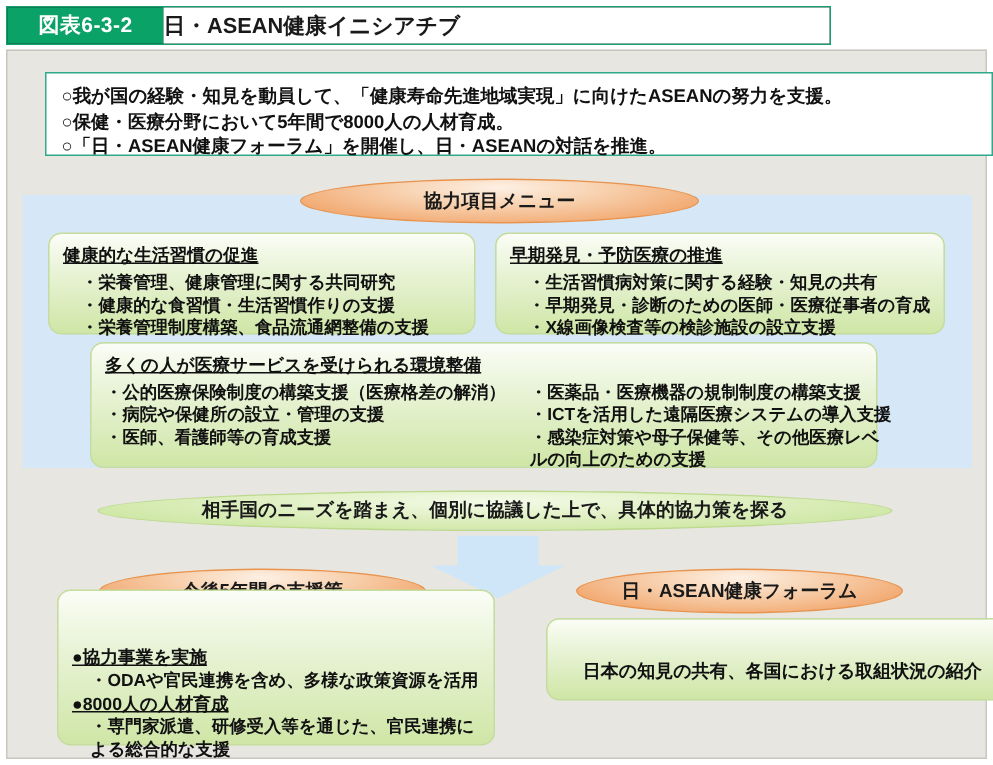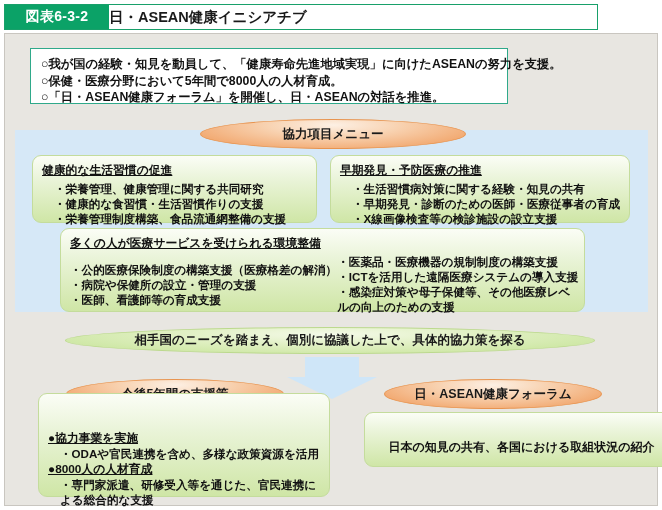--- a/index.html
+++ b/index.html
@@ -13,21 +13,21 @@
   #page {
     position: relative;
     width: 662px; height: 510px;
     background: #ffffff;
   }
 
   
   .header {
     position: absolute;
     left: 4px; top: 4px;
-    width: 594px; height: 26px;
+    width: 550px; height: 26px;
     border: 1px solid #18a06a;
     background: #0f172a;
     display: flex;
     align-items: stretch;
   }
   .header-badge {
     width: 104px;
     background: #0ba267;
     color: #ffffff;
     font-weight: bold;
@@ -54,21 +54,21 @@
     left: 4px; top: 33px;
     width: 654px; height: 473px;
     background: #e8e6e1;
     border: 1px solid #c9c6c0;
   }
 
   
   .summary {
     position: absolute;
     left: 30px; top: 48px;
-    width: 478px; height: 56px;
+    width: 632px; height: 56px;
     background: #ffffff;
     border: 1.5px solid #2fa98a;
     padding: 7px 10px 0 10px;
   }
   .summary-line {
     font-size: 12.3px;
     color: #111111;
     line-height: 16.5px;
     white-space: nowrap;
     font-weight: 600;
@@ -139,21 +139,21 @@
   }
   .card-item.wrap { white-space: normal; }
   .indent { padding-left: 12px; }
 
   #card-lifestyle   { left: 32px;  top: 155px; width: 285px; height: 68px; }
   #card-earlydetect { left: 330px; top: 155px; width: 300px; height: 68px; }
   #card-access      { left: 60px;  top: 228px; width: 525px; height: 84px; }
   #card-support     { left: 38px;  top: 393px; width: 292px; height: 104px; padding-top: 36px; }
   #card-forumbody   { left: 364px; top: 412px; width: 315px; height: 55px; padding-top: 26px; }
 
-  .access-cols { display: flex; gap: 0px; align-items: center; }
+  .access-cols { display: flex; gap: 16px; }
   .access-col-left  { width: 268px; }
   .access-col-right { width: 248px; }
 
   .forum-body-text {
     font-size: 12px;
     font-weight: 600;
     color: #111111;
     text-align: center;
   }
   .support-bullet {

